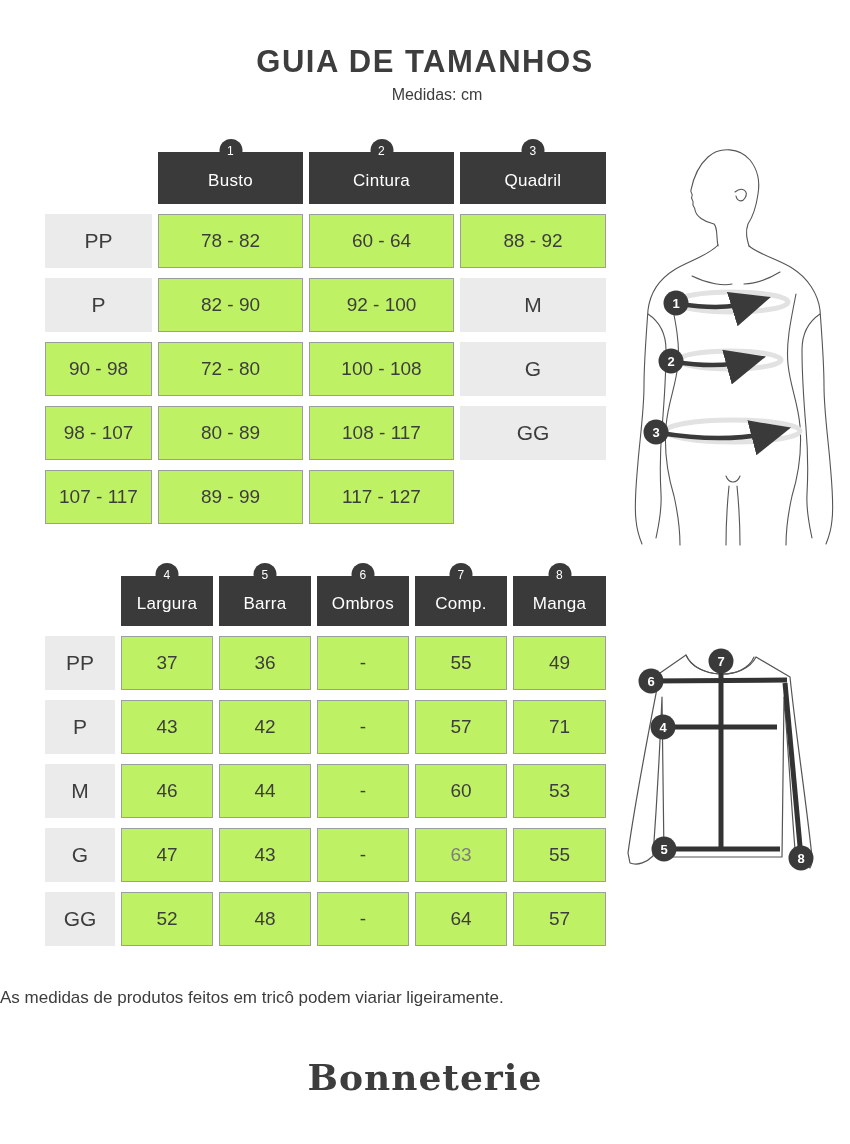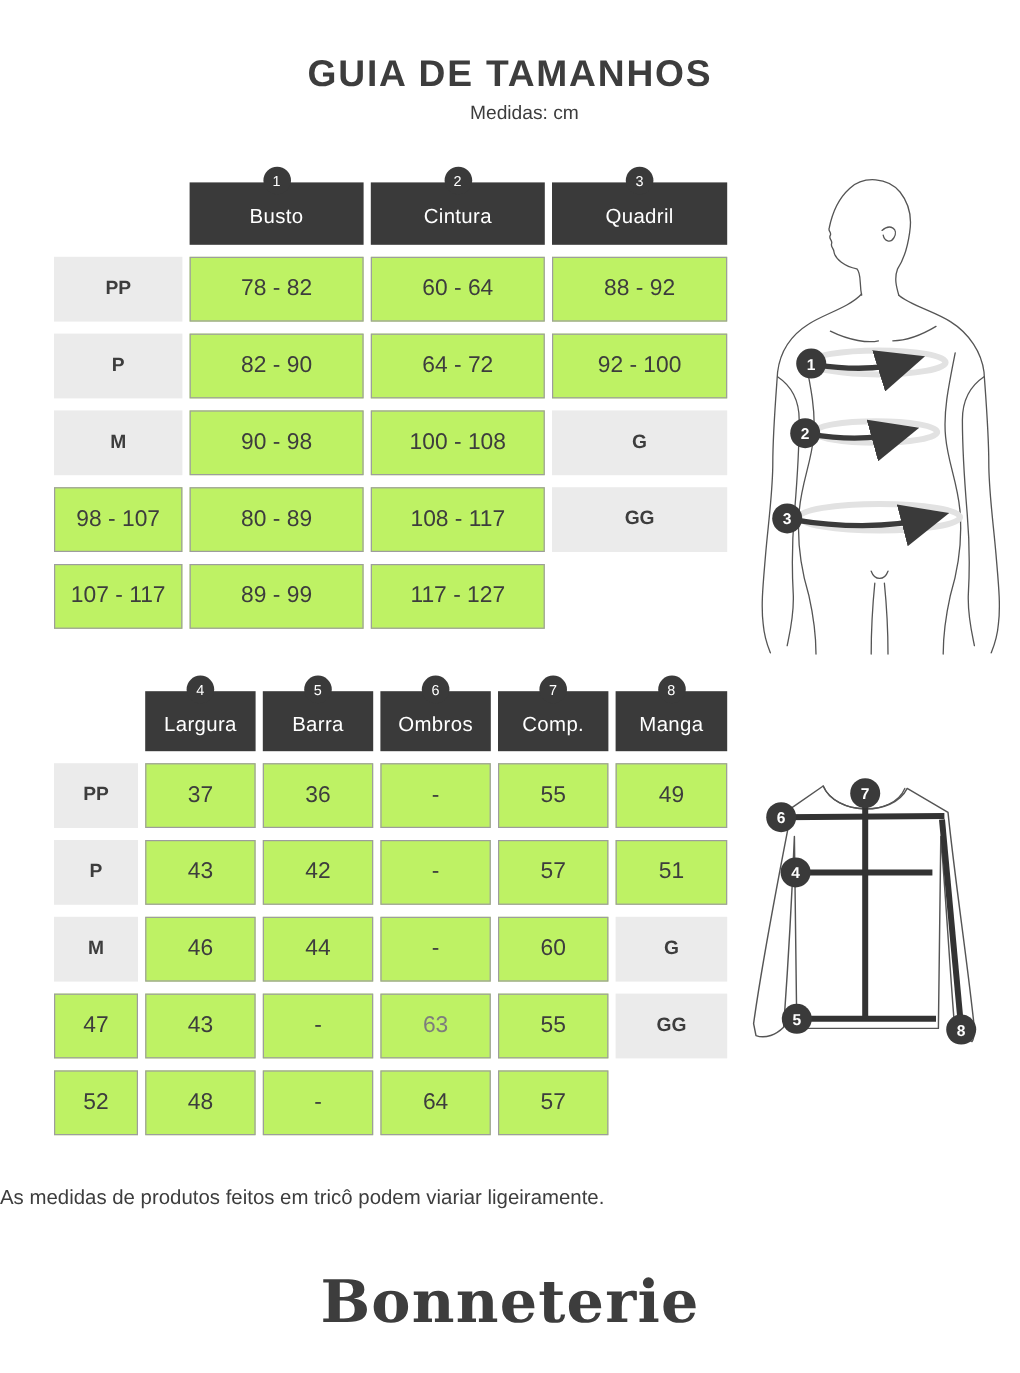--- a/index.html
+++ b/index.html
@@ -32,42 +32,42 @@
                  grid-template-rows:50px repeat(5,54px);}
 
   .corner{background:transparent;}
   .hcell{position:relative;background:var(--accent-dark);color:#fff;
          display:flex;align-items:center;justify-content:center;
          font-size:17px;letter-spacing:.3px;padding-top:6px;}
   .badge{position:absolute;top:-13px;left:50%;transform:translateX(-50%);
          width:23px;height:23px;border-radius:50%;background:var(--accent-dark);
          color:#fff;font-size:12px;display:flex;align-items:center;justify-content:center;}
   .scell{background:var(--label-bg);display:flex;align-items:center;justify-content:center;
-         font-size:16px;color:var(--text);font-weight:bold;}
+         font-size:21px;color:var(--text);}
   .vcell{background:#bef264;border:1px solid var(--cell-border);
          display:flex;align-items:center;justify-content:center;
          font-size:19px;color:var(--text);}
   .vcell.muted{color:var(--muted-text);}
 
   .figure{position:absolute;}
   #body-figure{left:628px;top:138px;width:215px;height:408px;}
   #garment-figure{left:620px;top:625px;width:230px;height:252px;}
   .outline{fill:none;stroke:var(--figure-line);stroke-width:1.1;stroke-linecap:round;stroke-linejoin:round;}
   .garment-outline{fill:#ffffff;stroke:var(--figure-line);stroke-width:1.2;stroke-linejoin:round;}
   .band{fill:none;stroke:var(--band);stroke-width:5;}
   .arrow{fill:none;stroke:var(--accent-dark);stroke-width:4.5;stroke-linecap:round;}
   .mline{fill:none;stroke:#333333;stroke-width:5;}
   .badge-circle{fill:var(--accent-dark);}
   .badge-num{fill:#ffffff;font-family:"Liberation Sans",sans-serif;font-size:13px;font-weight:bold;
              text-anchor:middle;}
 
   .note{position:absolute;top:988px;left:0;width:100%;
         font-size:17px;color:var(--text);}
   .brand{position:absolute;top:1056px;left:0;width:100%;text-align:center;
-         font-family:"DejaVu Serif",serif;font-size:49px;font-weight:600;
+         font-family:"DejaVu Serif",serif;font-size:36px;font-weight:600;
          letter-spacing:1px;color:var(--text);}
 </style>
 </head>
 <body>
 
 <div class="page">
 
   <h1 class="title">GUIA DE TAMANHOS</h1>
   <div class="subtitle">Medidas: cm</div>
 
@@ -85,24 +85,24 @@
         <div class="hcell">
           <div class="badge">3</div>
           <div class="hlabel">Quadril</div>
         </div>
         <div class="scell">PP</div>
         <div class="vcell">78 - 82</div>
         <div class="vcell">60 - 64</div>
         <div class="vcell">88 - 92</div>
         <div class="scell">P</div>
         <div class="vcell">82 - 90</div>
-        <div class="vcell">64 - 72</div>
         <div class="vcell">92 - 100</div>
         <div class="scell">M</div>
         <div class="vcell">90 - 98</div>
+        <div class="vcell">72 - 80</div>
         <div class="vcell">100 - 108</div>
         <div class="scell">G</div>
         <div class="vcell">98 - 107</div>
         <div class="vcell">80 - 89</div>
         <div class="vcell">108 - 117</div>
         <div class="scell">GG</div>
         <div class="vcell">107 - 117</div>
         <div class="vcell">89 - 99</div>
         <div class="vcell">117 - 127</div>
       </div>
@@ -135,26 +135,27 @@
         <div class="vcell">37</div>
         <div class="vcell">36</div>
         <div class="vcell">-</div>
         <div class="vcell">55</div>
         <div class="vcell">49</div>
         <div class="scell">P</div>
         <div class="vcell">43</div>
         <div class="vcell">42</div>
         <div class="vcell">-</div>
         <div class="vcell">57</div>
-        <div class="vcell">51</div>
+        <div class="vcell">71</div>
         <div class="scell">M</div>
         <div class="vcell">46</div>
         <div class="vcell">44</div>
         <div class="vcell">-</div>
         <div class="vcell">60</div>
+        <div class="vcell">53</div>
         <div class="scell">G</div>
         <div class="vcell">47</div>
         <div class="vcell">43</div>
         <div class="vcell">-</div>
         <div class="vcell muted">63</div>
         <div class="vcell">55</div>
         <div class="scell">GG</div>
         <div class="vcell">52</div>
         <div class="vcell">48</div>
         <div class="vcell">-</div>

